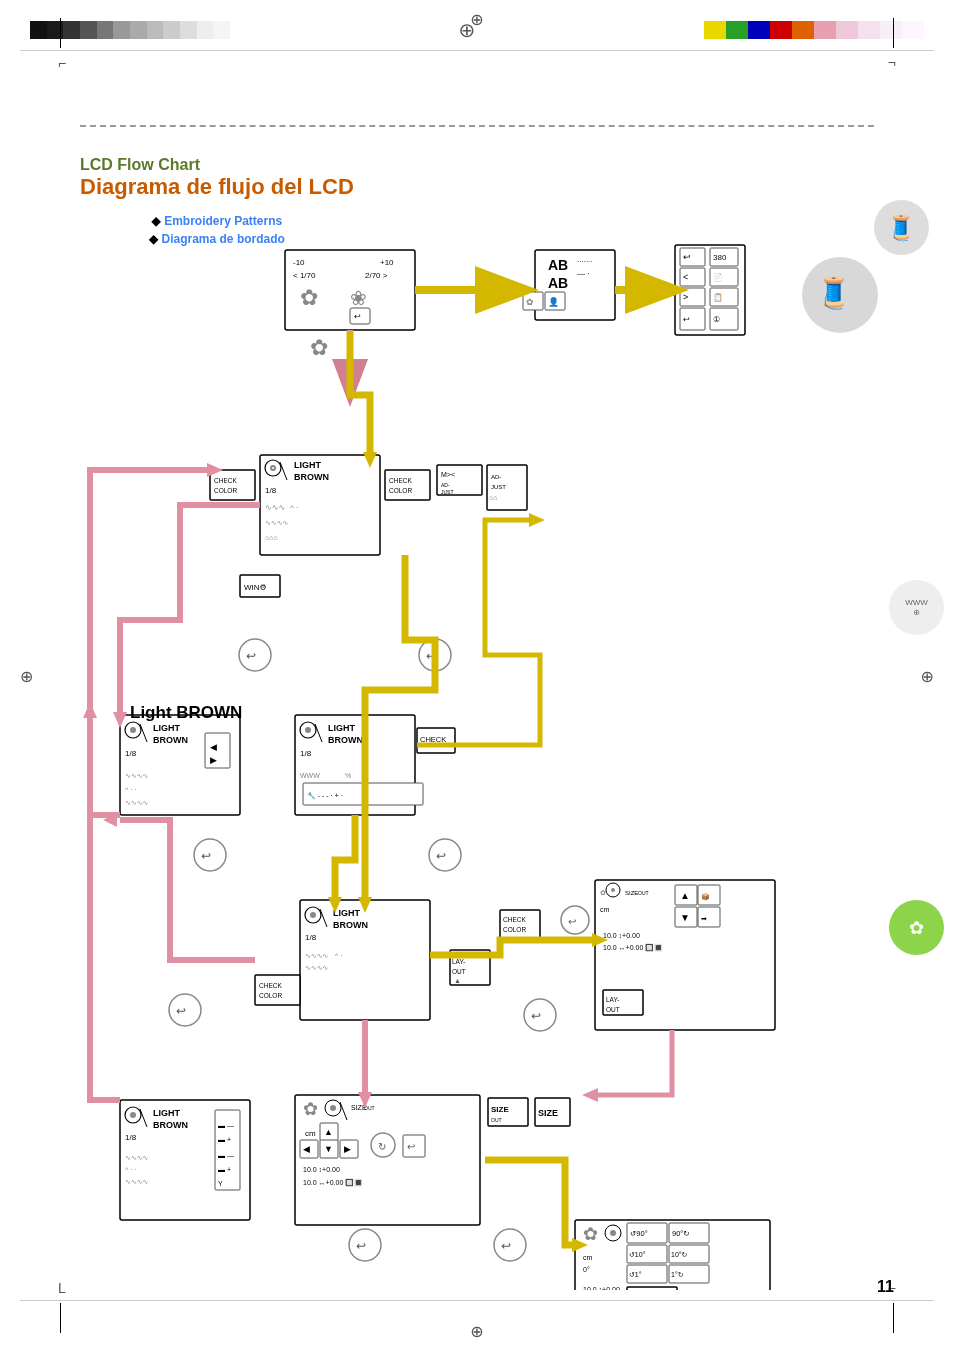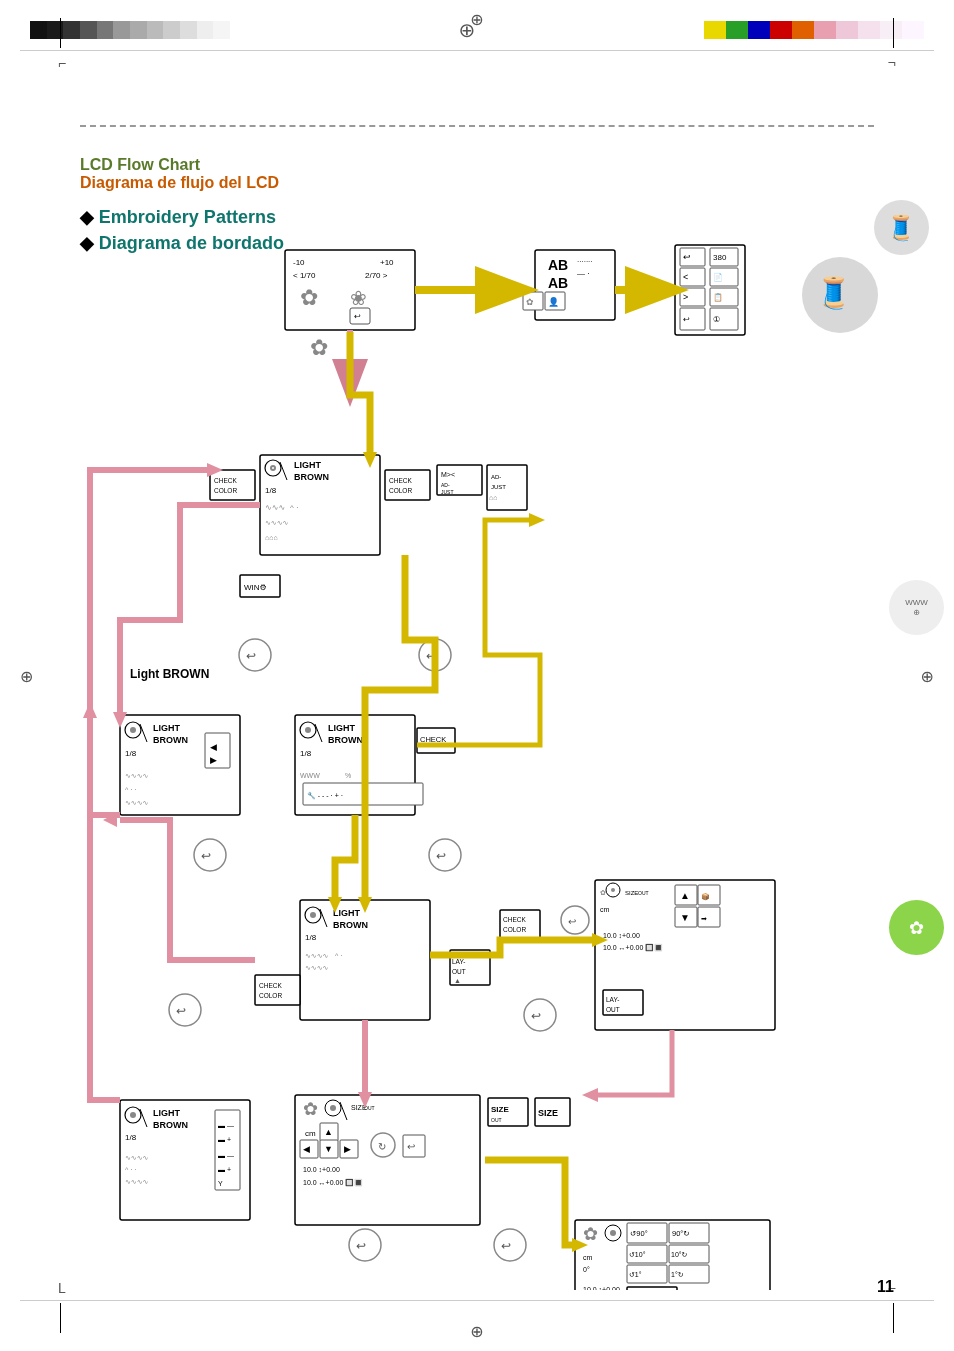--- a/index.html
+++ b/index.html
@@ -75,32 +75,33 @@
       top: 140px;
       left: 80px;
       margin-top: 16px;
     }
     .title-main {
       font-size: 16px;
       font-weight: bold;
       color: #5a7a2a;
     }
     .title-sub {
-      font-size: 16px;
+      font-size: 22px;
       font-weight: bold;
       color: #c85a00;
     }
     .bullet-list {
       margin-top: 14px;
     }
     .bullet-item {
-      font-size: 18px;
+      font-size: 12px;
       font-weight: bold;
-      color: #0f766e;
+      color: #3b82f6;
       margin-bottom: 4px;
+      text-align: center;
     }
     .bullet-item::before {
       content: '◆ ';
       color: #000;
     }
 
     
     .page-number {
       position: absolute;
       bottom: 55px;
@@ -202,23 +203,23 @@
     .crosshair-tr { position: absolute; top: 55px; right: 58px; font-size: 14px; color: #555; }
     .crosshair-bl { position: absolute; bottom: 55px; left: 58px; font-size: 14px; color: #555; }
     .crosshair-br { position: absolute; bottom: 55px; right: 58px; font-size: 14px; color: #555; }
     .crosshair-center-top { position: absolute; top: 10px; left: 50%; transform: translateX(-50%); font-size: 16px; color: #555; }
     .crosshair-center-bottom { position: absolute; bottom: 10px; left: 50%; transform: translateX(-50%); font-size: 16px; color: #555; }
     .crosshair-left-mid { position: absolute; top: 50%; left: 20px; transform: translateY(-50%); font-size: 16px; color: #555; }
     .crosshair-right-mid { position: absolute; top: 50%; right: 20px; transform: translateY(-50%); font-size: 16px; color: #555; }
 
     .light-brown-label {
       position: absolute;
-      top: 667px;
+      top: 703px;
       left: 130px;
-      font-size: 12px;
+      font-size: 17px;
       font-weight: bold;
       color: #000;
     }
   </style>
 </head>
 <body>
 
 <div class="top-bar">
   <div class="color-strip-left">
     <div class="color-block" style="background:#111"></div>

